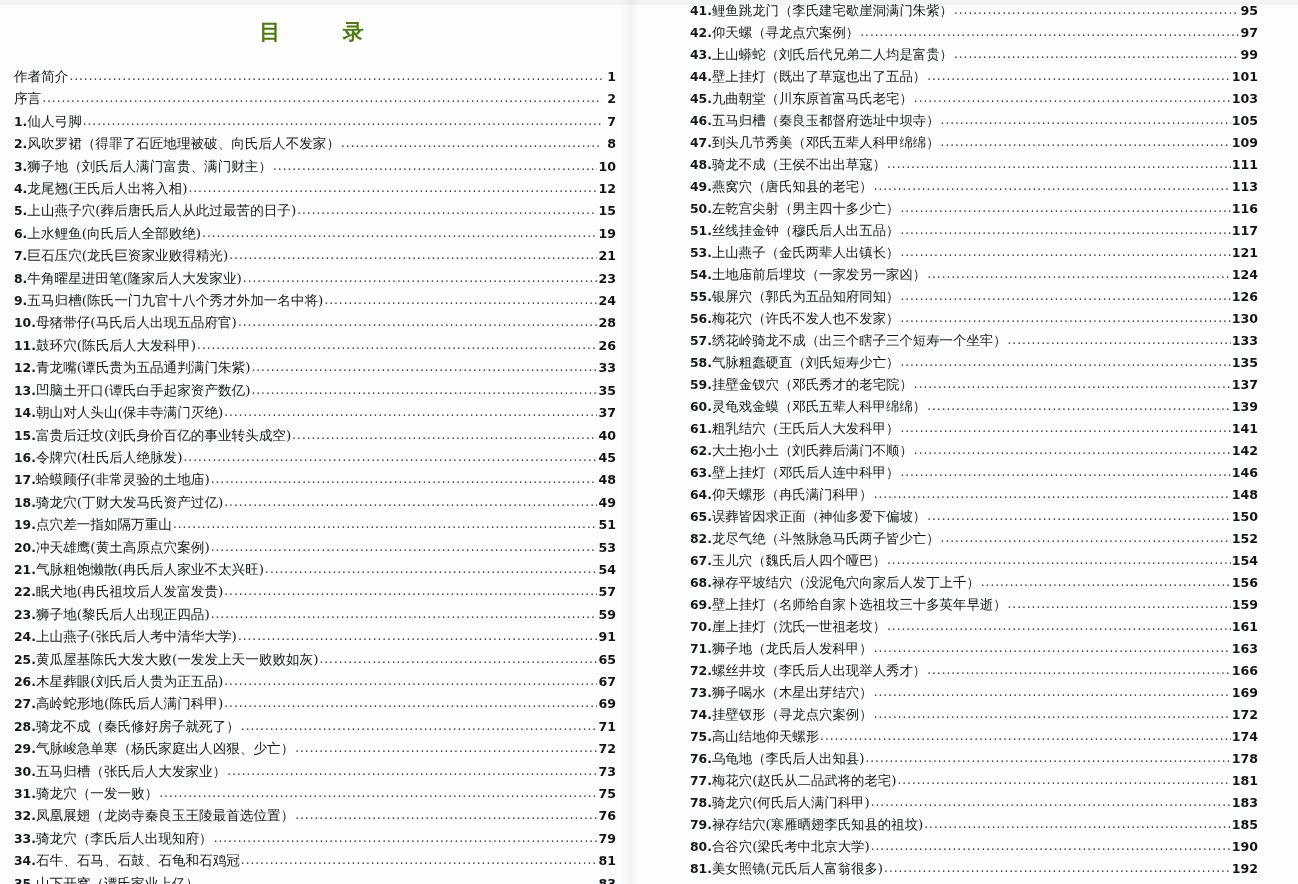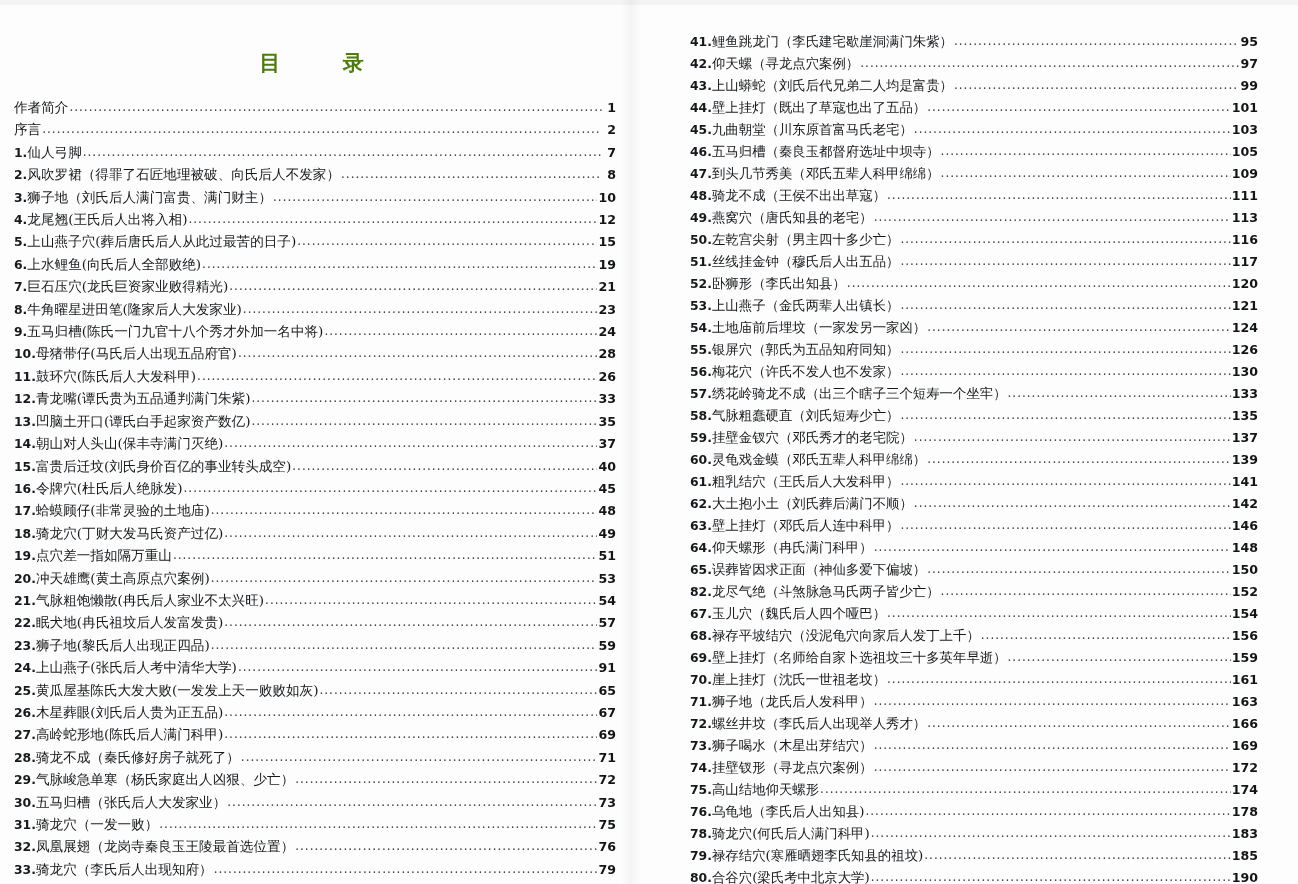--- a/index.html
+++ b/index.html
@@ -40,21 +40,20 @@
     position: relative;
     display: flex;
     width: 1298px;
     height: 884px;
     box-sizing: border-box;
   }
 
   .page {
     position: relative;
     box-sizing: border-box;
-    margin-top: 31px;
   }
   .page-left {
     width: 630px;
     padding: 0 14px 0 14px;
   }
   .page-right {
     width: 668px;
     padding: 0 40px 0 60px;
   }
 
@@ -380,25 +379,20 @@
           <span class="entry-label"><span class="entry-num">50.</span><span>左乾宫尖射（男主四十多少亡）</span></span>
           <span class="leader"></span>
           <span class="entry-page">116</span>
         </li>
         <li class="toc-entry">
           <span class="entry-label"><span class="entry-num">51.</span><span>丝线挂金钟（穆氏后人出五品）</span></span>
           <span class="leader"></span>
           <span class="entry-page">117</span>
         </li>
         <li class="toc-entry">
-          <span class="entry-label"><span class="entry-num">52.</span><span>卧狮形（李氏出知县）</span></span>
-          <span class="leader"></span>
-          <span class="entry-page">120</span>
-        </li>
-        <li class="toc-entry">
           <span class="entry-label"><span class="entry-num">53.</span><span>上山燕子（金氏两辈人出镇长）</span></span>
           <span class="leader"></span>
           <span class="entry-page">121</span>
         </li>
         <li class="toc-entry">
           <span class="entry-label"><span class="entry-num">54.</span><span>土地庙前后埋坟（一家发另一家凶）</span></span>
           <span class="leader"></span>
           <span class="entry-page">124</span>
         </li>
         <li class="toc-entry">
@@ -503,20 +497,25 @@
         </li>
         <li class="toc-entry">
           <span class="entry-label"><span class="entry-num">75.</span><span>高山结地仰天螺形</span></span>
           <span class="leader"></span>
           <span class="entry-page">174</span>
         </li>
         <li class="toc-entry">
           <span class="entry-label"><span class="entry-num">76.</span><span>乌龟地（李氏后人出知县)</span></span>
           <span class="leader"></span>
           <span class="entry-page">178</span>
+        </li>
+        <li class="toc-entry">
+          <span class="entry-label"><span class="entry-num">77.</span><span>梅花穴(赵氏从二品武将的老宅)</span></span>
+          <span class="leader"></span>
+          <span class="entry-page">181</span>
         </li>
         <li class="toc-entry">
           <span class="entry-label"><span class="entry-num">78.</span><span>骑龙穴(何氏后人满门科甲)</span></span>
           <span class="leader"></span>
           <span class="entry-page">183</span>
         </li>
         <li class="toc-entry">
           <span class="entry-label"><span class="entry-num">79.</span><span>禄存结穴(寒雁晒翅李氏知县的祖坟)</span></span>
           <span class="leader"></span>
           <span class="entry-page">185</span>

